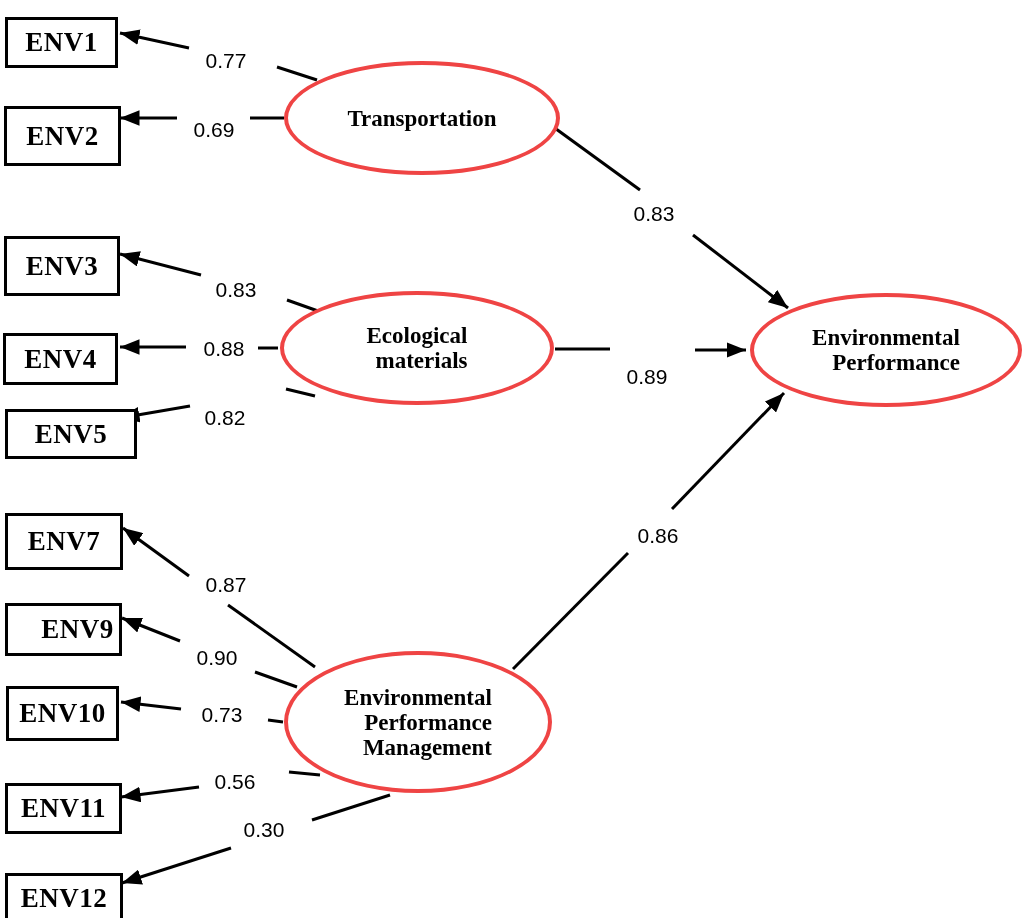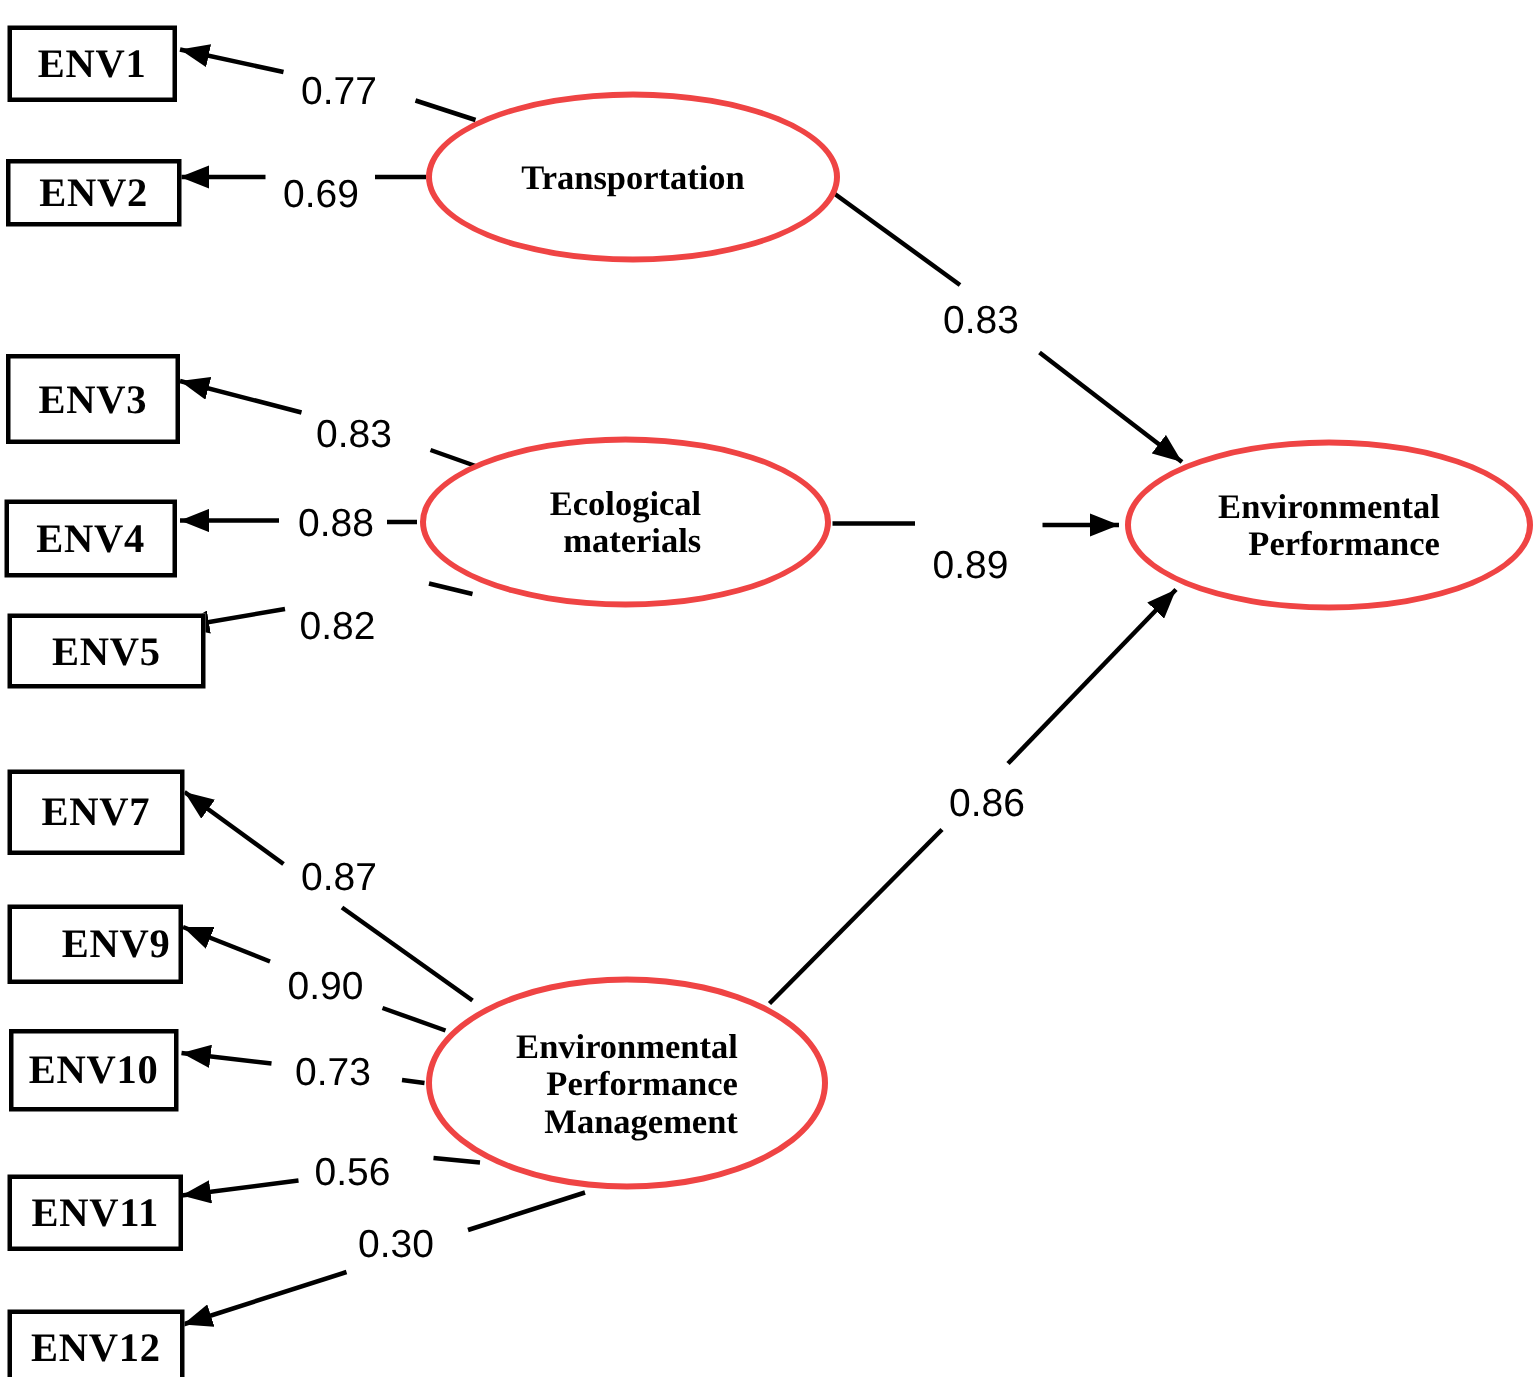--- a/index.html
+++ b/index.html
@@ -6,21 +6,21 @@
   #canvas{position:relative;width:1024px;height:918px;background:#ffffff;overflow:hidden;
           font-family:"Liberation Serif", serif;color:#000;}
   #wires{position:absolute;left:0;top:0;width:1024px;height:918px;}
   .obox{position:absolute;box-sizing:border-box;border:3px solid #000;background:#fff;
         display:flex;align-items:center;justify-content:center;
         font-weight:bold;font-size:27px;letter-spacing:0.5px;margin-top:11px;}
   .ell{position:absolute;box-sizing:border-box;border:4px solid #ef4444;background:#fff;border-radius:50%;
        display:flex;align-items:center;justify-content:center;text-align:right;
        font-weight:bold;font-size:23px;line-height:25px;white-space:pre-line;}
   .coef{position:absolute;transform:translate(-50%,-50%);
-        font-family:"Liberation Sans", sans-serif;font-size:26px;color:#000;
+        font-family:"Liberation Sans", sans-serif;font-size:21px;color:#000;
         background:#fff;padding:0 3px;line-height:1;}
 </style>
 </head>
 <body>
 
 <div id="canvas">
 
   <svg id="wires" width="1024" height="918" viewBox="0 0 1024 918">
     <defs>
       <marker id="ah" viewBox="0 0 10 8" refX="10" refY="4" markerWidth="6.5" markerHeight="5.2" orient="auto" markerUnits="strokeWidth">
@@ -90,21 +90,21 @@
       </g>
 
       <g>
         <path d="M513,669 L628,553"></path>
         <path d="M672,509 L784,393" marker-end="url(#ah)"></path>
       </g>
     </g>
   </svg>
 
   <div class="obox" style="left:5px;top:6px;width:113px;height:51px;">ENV1</div>
-  <div class="obox" style="left:4px;top:95px;width:117px;height:45px;">ENV2</div>
+  <div class="obox" style="left:4px;top:95px;width:117px;height:60px;">ENV2</div>
   <div class="obox" style="left:4px;top:225px;width:116px;height:60px;">ENV3</div>
   <div class="obox" style="left:3px;top:322px;width:115px;height:52px;">ENV4</div>
   <div class="obox" style="left:5px;top:398px;width:132px;height:50px;">ENV5</div>
   <div class="obox" style="left:5px;top:502px;width:118px;height:57px;">ENV7</div>
   <div class="obox" style="left:5px;top:592px;width:117px;height:53px;padding-left:28px;">ENV9</div>
   <div class="obox" style="left:6px;top:675px;width:113px;height:55px;">ENV10</div>
   <div class="obox" style="left:5px;top:772px;width:117px;height:51px;">ENV11</div>
   <div class="obox" style="left:5px;top:862px;width:118px;height:51px;">ENV12</div>
 
   <div class="ell" style="left:284px;top:61px;width:276px;height:114px;">Transportation</div>

